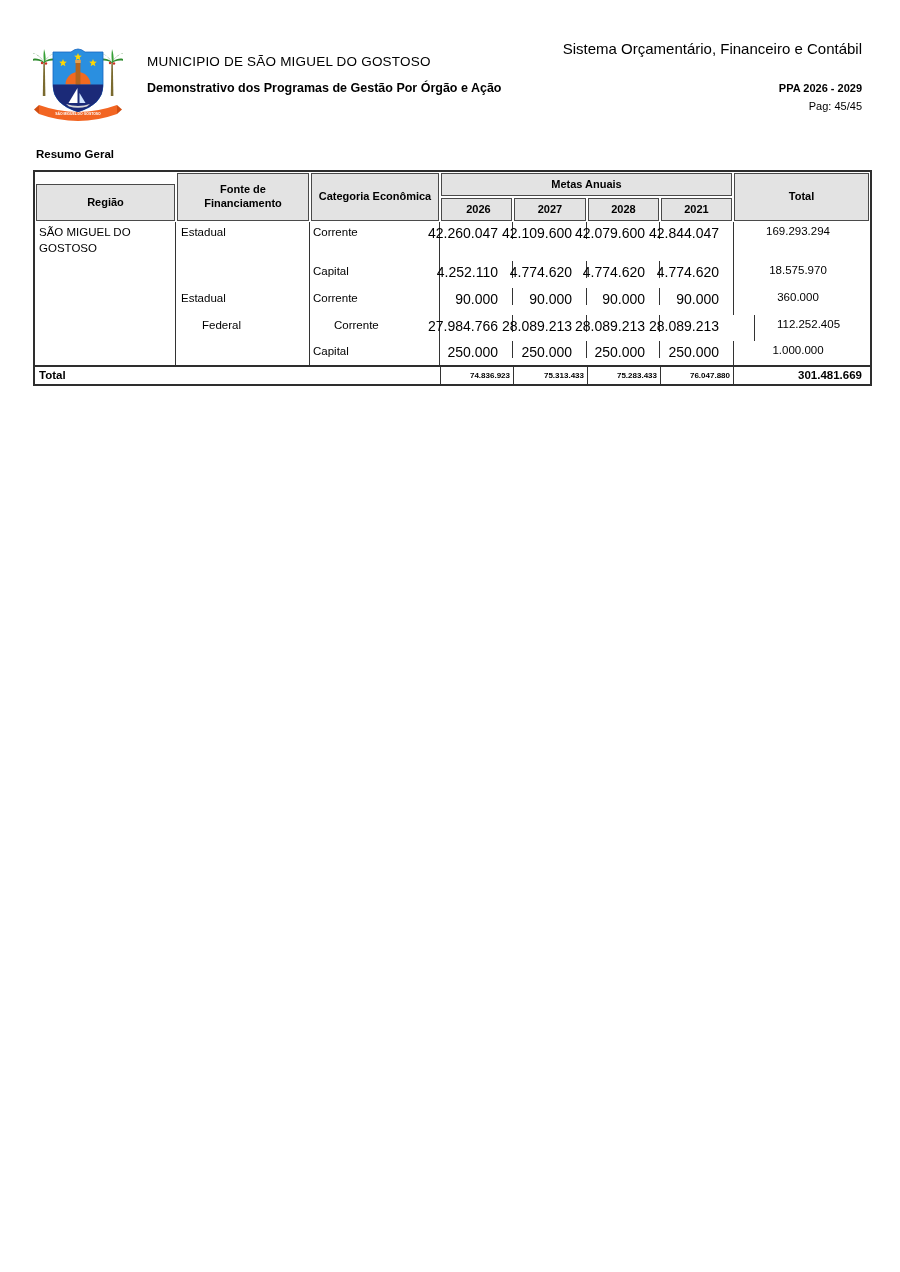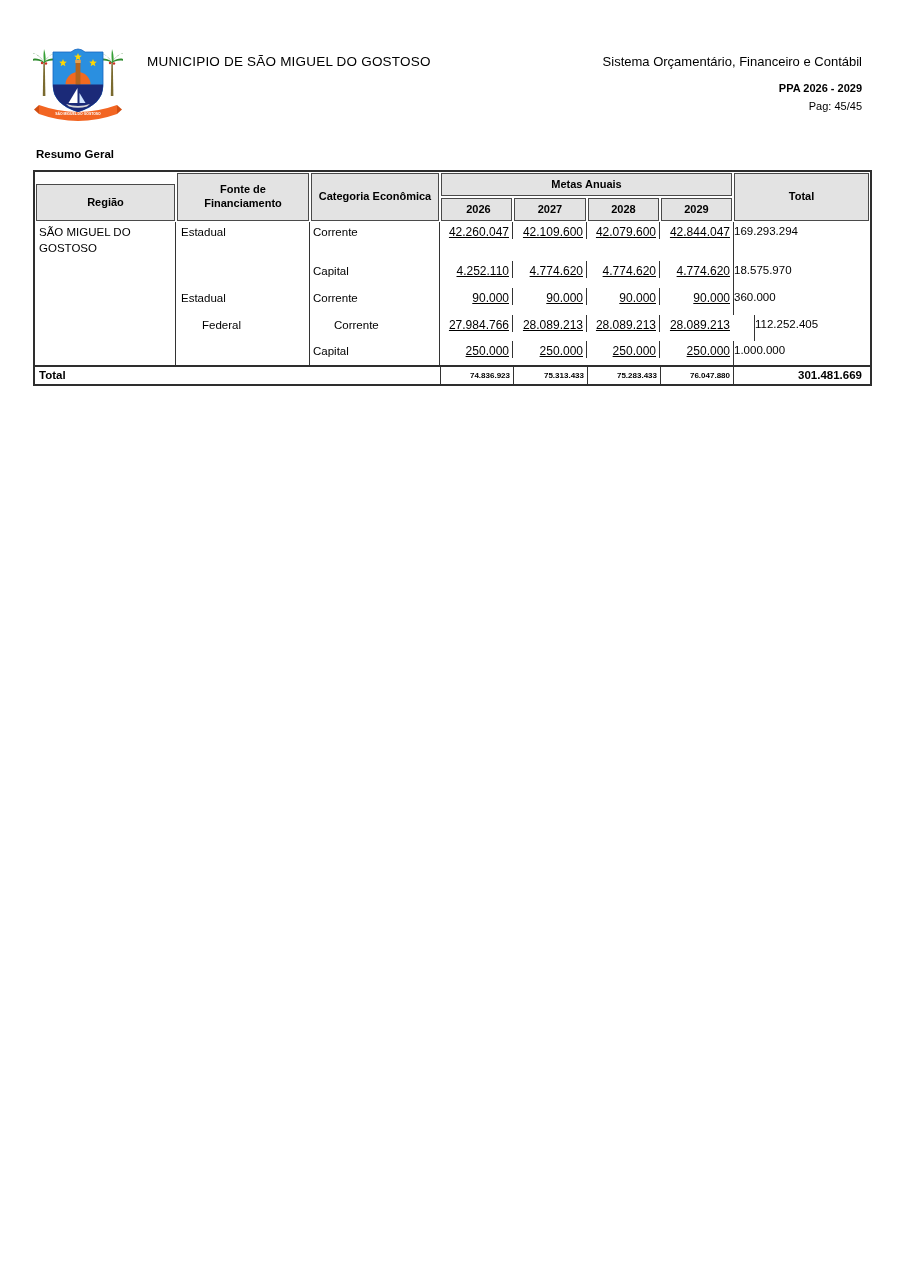--- a/index.html
+++ b/index.html
@@ -6,21 +6,21 @@
   html,body { background:#ffffff; }
   .page {
     position:relative; width:900px; height:1272px; background:#ffffff;
     font-family:"Liberation Sans","DejaVu Sans",sans-serif; color:#000;
     overflow:hidden; margin:0 auto;
   }
   
   .logo { position:absolute; left:33px; top:42px; width:90px; height:85px; }
   .muni-name  { position:absolute; left:147px; top:54px; font-size:13.5px; letter-spacing:.2px; }
   .report-ttl { position:absolute; left:147px; top:81px; font-size:12.5px; font-weight:bold; }
-  .sys-name   { position:absolute; right:38px; top:54px; font-size:13px; }
+  .sys-name   { position:absolute; right:38px; top:40px; font-size:15px; }
   .ppa        { position:absolute; right:38px; top:82px; font-size:11px; font-weight:bold; }
   .pag        { position:absolute; right:38px; top:100px; font-size:11px; }
   .section-ttl{ position:absolute; left:36px; top:148px; font-size:11.5px; font-weight:bold; }
   
   .tbl { position:absolute; left:33px; top:170px; width:839px; border:2px solid #2e2e2e; background:#fff; }
   .thead {
     display:grid;
     grid-template-columns:141px 134px 130px 73px 74px 73px 73px 1fr;
     grid-template-rows:25px 25px;
   }
@@ -40,23 +40,23 @@
     display:grid;
     grid-template-columns:141px 134px 130px 73px 74px 73px 73px 1fr;
     grid-template-rows:39px 27px 27px 26px 24px;
   }
   .c-regiao { grid-column:1; grid-row:1/6; border-right:1px solid #333;
               padding:3px 6px 0 4px; font-size:11.5px; line-height:1.35; }
   .c-fonte  { grid-column:2; border-right:1px solid #333; padding:4px 2px 0 5px; font-size:11.5px; }
   .c-categ  { grid-column:3; border-right:1px solid #333; padding:4px 2px 0 3px; font-size:11.5px; }
   .c-year   { padding:0; }
   .seg { height:17px; display:flex; justify-content:flex-end; align-items:flex-start;
-         padding:3px 3px 0 0; font-size:12px; border-right:1px solid #333;text-decoration:underline; }
+         padding:3px 14px 0 0; font-size:14px; border-right:1px solid #333; }
   .seg.noline { border-right:none; }
-  .c-total  { grid-column:8; border-left:1px solid #333; text-align:left;
+  .c-total  { grid-column:8; border-left:1px solid #333; text-align:center;
               padding:3px 8px 0 0; font-size:11.5px; }
   .r1{grid-row:1;} .r2{grid-row:2;} .r3{grid-row:3;} .r4{grid-row:4;margin-left:21px;} .r5{grid-row:5;}
   .tfoot {
     display:grid; grid-template-columns:405px 73px 74px 73px 73px 1fr;
     border-top:2px solid #2e2e2e; height:19px;
   }
   .f-label { font-size:11.5px; font-weight:bold; padding:2px 0 0 4px; }
   .f-year  { border-left:1px solid #333; font-size:8px; font-weight:bold;
              text-align:right; padding:4px 3px 0 0; }
   .f-total { border-left:1px solid #333; font-size:11.5px; font-weight:bold;
@@ -97,38 +97,39 @@
     <path d="M46.5,51 L46.5,61 L52.5,61 Z" fill="#cfe3ff"></path>
     <path d="M33,62 Q45,66 57,62 L54,64.5 Q45,67 36,64.5 Z" fill="#d8d8d8"></path>
 
     <path d="M6,63 Q45,77 84,63 L84,72 Q45,86 6,72 Z" fill="#f26522"></path>
     <path d="M6,63 L1,67.5 L6,72 Z" fill="#d14e12"></path>
     <path d="M84,63 L89,67.5 L84,72 Z" fill="#d14e12"></path>
     <text x="45" y="72.6" font-size="3.4" fill="#ffffff" text-anchor="middle" font-family="Liberation Sans, sans-serif" font-weight="bold">SÃO MIGUEL DO GOSTOSO</text>
   </svg>
 
   <div class="muni-name">MUNICIPIO DE SÃO MIGUEL DO GOSTOSO</div>
+  <div class="report-ttl">Demonstrativo dos Programas de Gestão Por Órgão e Ação</div>
   <div class="sys-name">Sistema Orçamentário, Financeiro e Contábil</div>
   <div class="ppa">PPA 2026 - 2029</div>
   <div class="pag">Pag: 45/45</div>
 
   <div class="section-ttl">Resumo Geral</div>
 
   <div class="tbl">
 
     <div class="thead">
       <div class="hcell h-regiao">Região</div>
       <div class="hcell h-fonte">Fonte de Financiamento</div>
       <div class="hcell h-categoria">Categoria Econômica</div>
       <div class="hcell h-metas">Metas Anuais</div>
       <div class="hcell h-total">Total</div>
       <div class="hcell h-y1">2026</div>
       <div class="hcell h-y2">2027</div>
       <div class="hcell h-y3">2028</div>
-      <div class="hcell h-y4">2029</div>
+      <div class="hcell h-y4">2021</div>
     </div>
 
     <div class="tbody">
       <div class="c-regiao">SÃO MIGUEL DO GOSTOSO</div>
 
       <div class="c-fonte r1">Estadual</div>
       <div class="c-categ r1">Corrente</div>
       <div class="c-year r1" style="grid-column:4">
           <div class="seg">42.260.047</div>
         </div>

